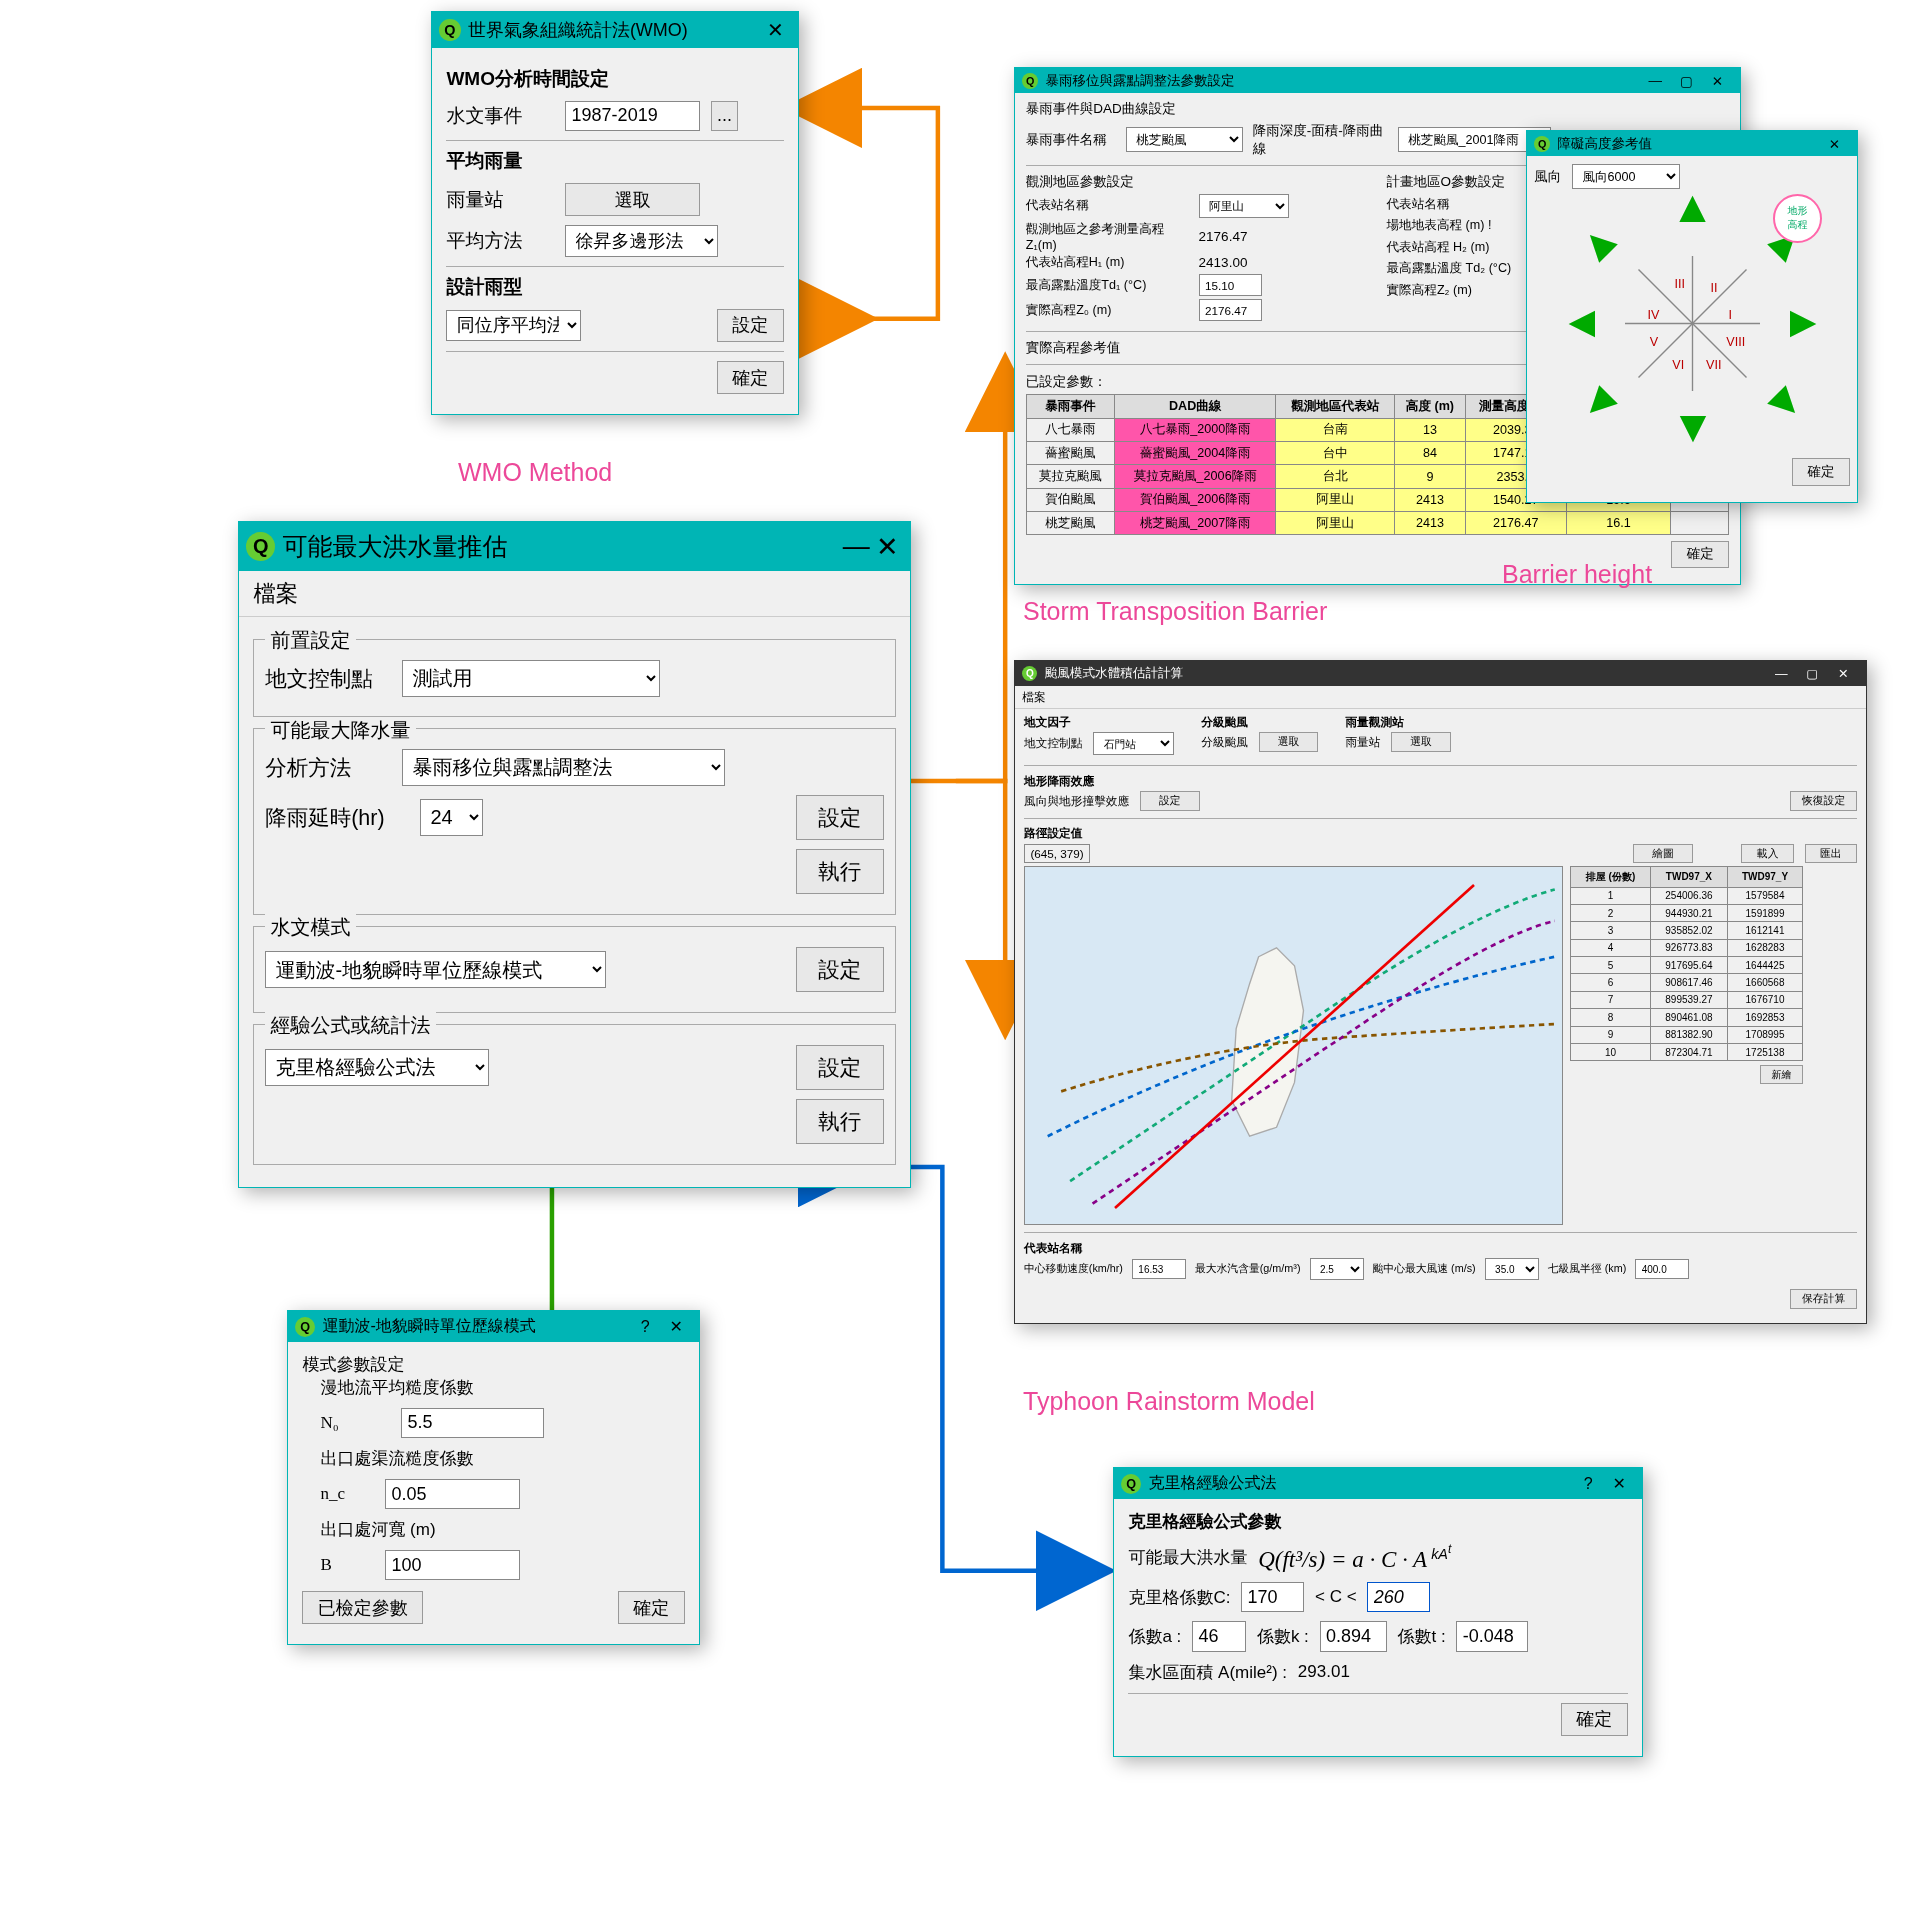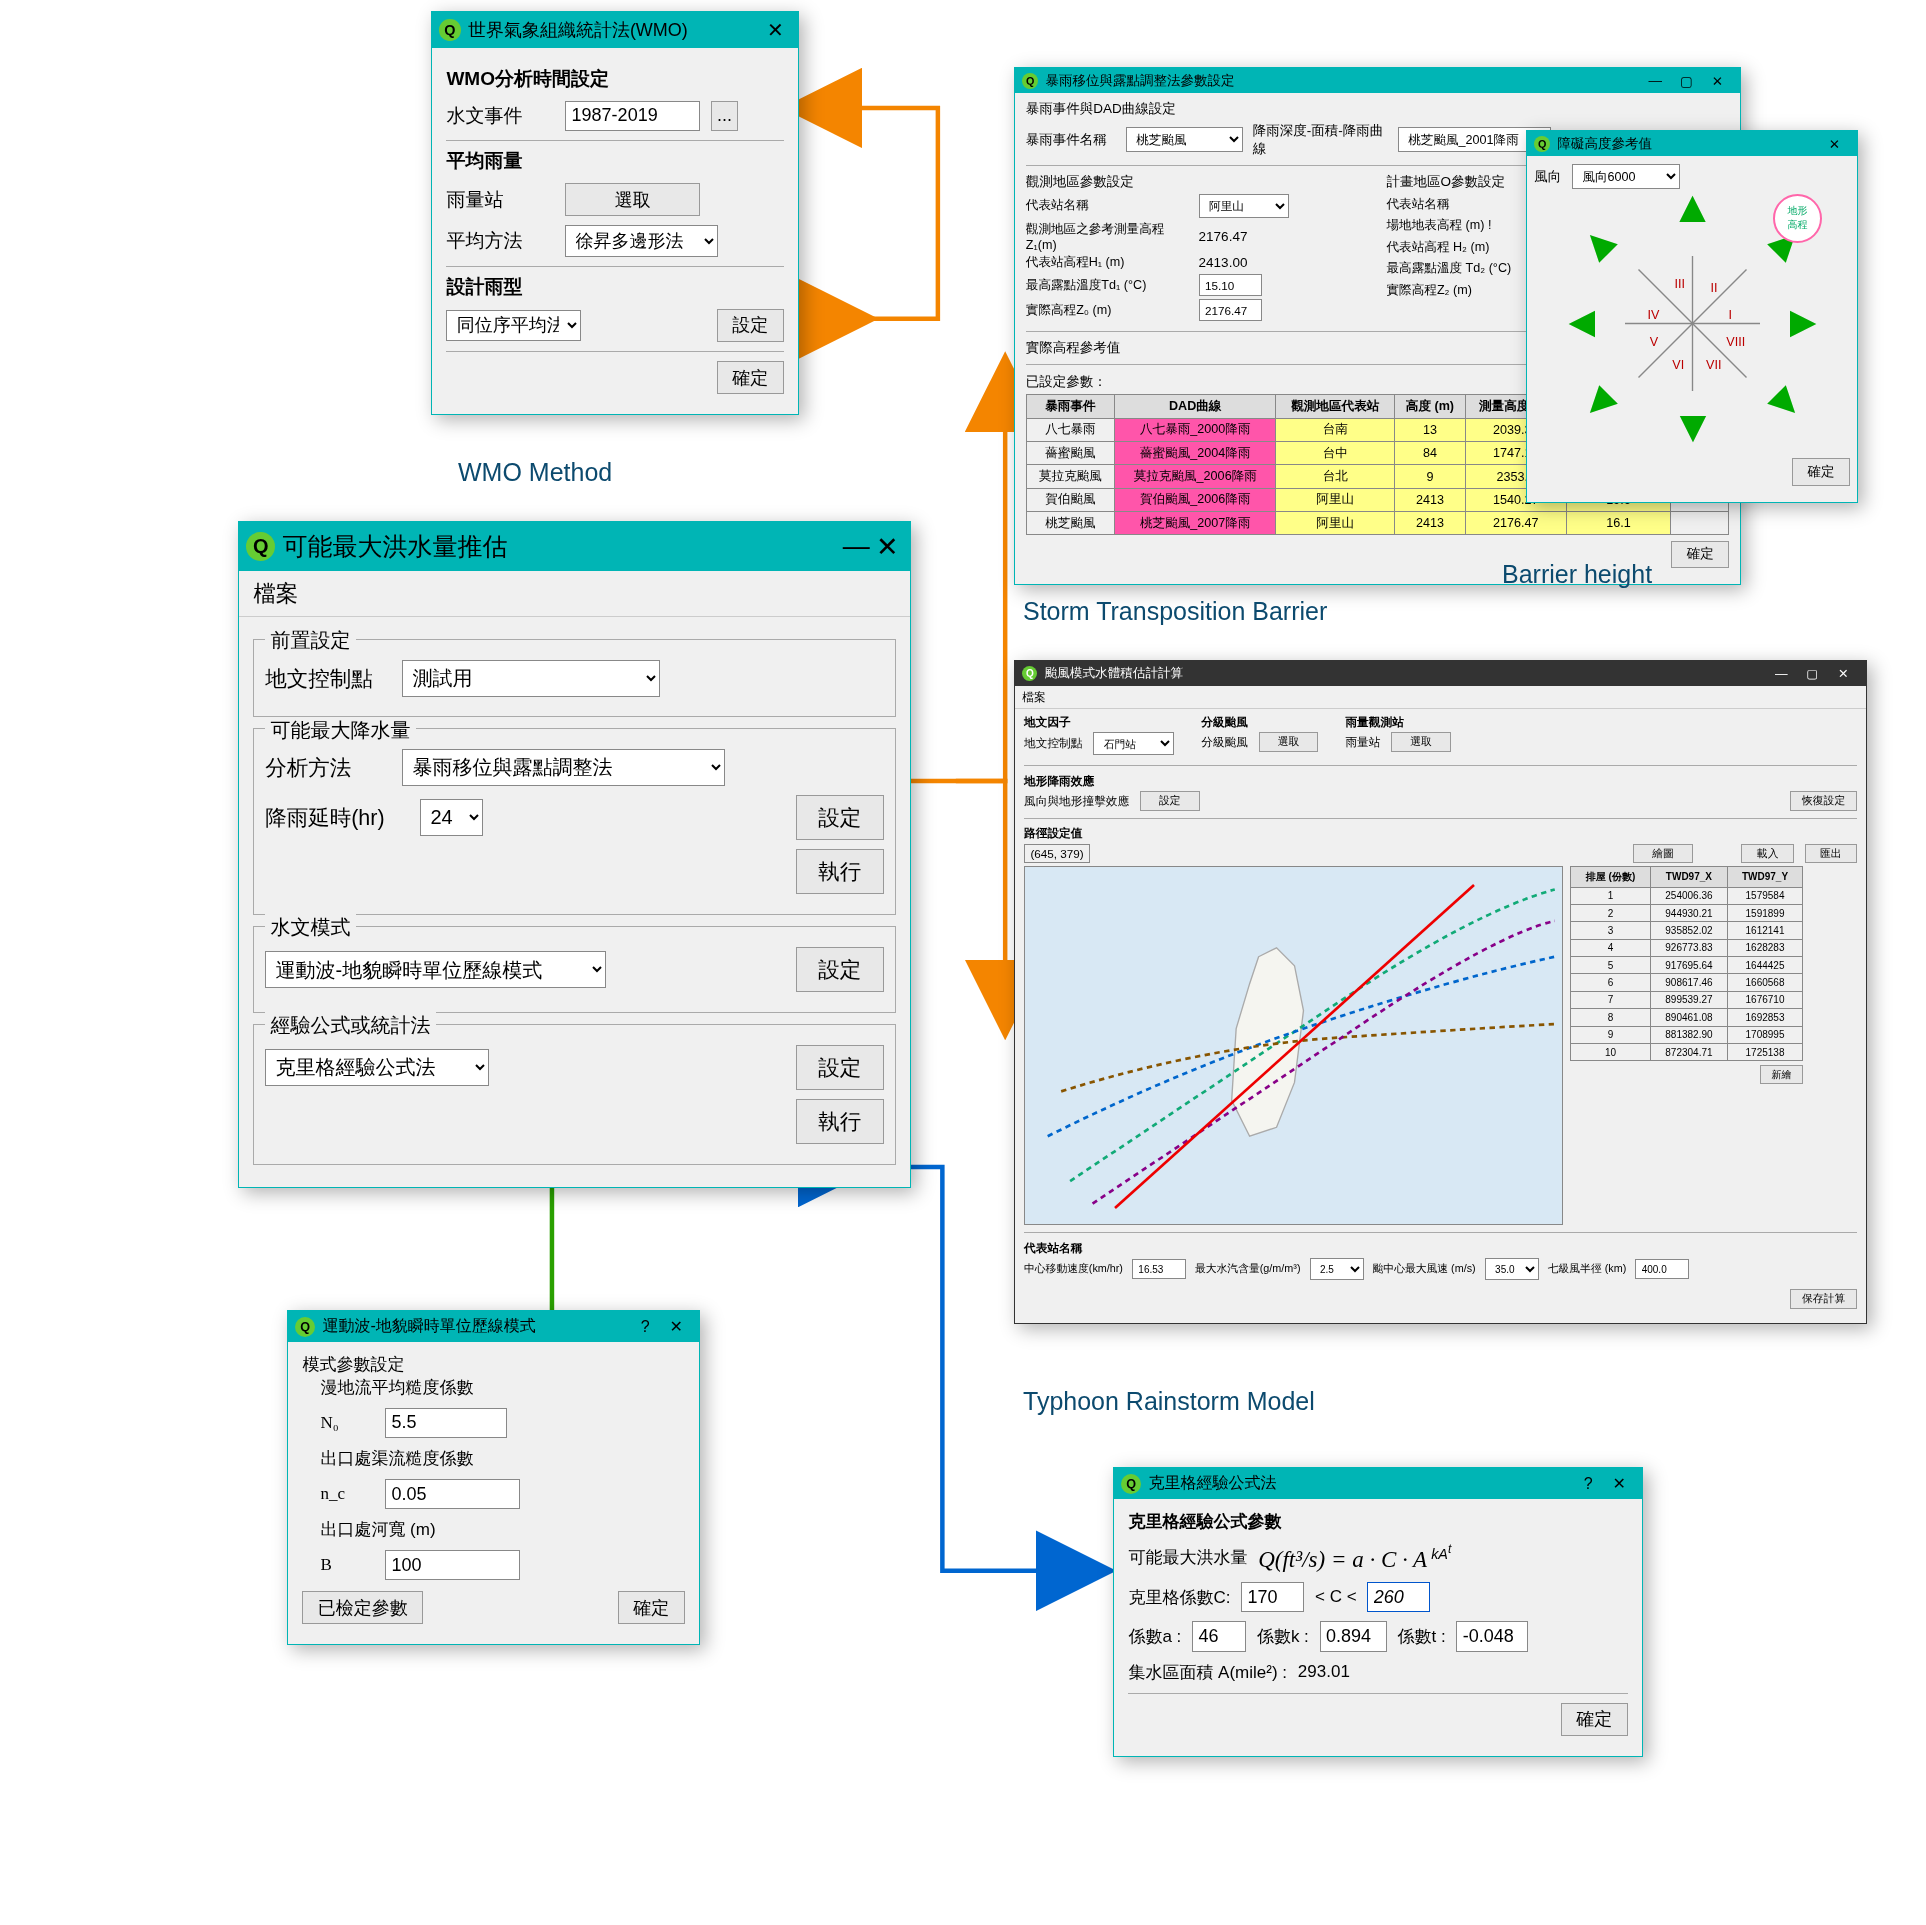--- a/index.html
+++ b/index.html
@@ -16,21 +16,21 @@
 .lbl { font-size: 19px; margin: 7.2px 0; }
 .bold { font-weight: bold; }
 .row { display: flex; align-items: center; margin: 9px 0; gap: 10.8px; }
 .row .l { width: 108px; }
 select, input[type=text] { font-size: 18px; padding: 3.6px 5.4px; border: 0.9px solid #888; background: #fff; }
 button.small { font-size: 18px; padding: 3.6px 14.4px; background: #e8e8e8; border: 0.9px solid #999; cursor:pointer; }
 hr { border: none; border-top: 0.9px solid #aaa; margin: 7.2px 0; }
 .group { border: 0.9px solid #aaa; padding: 10.8px; margin: 10.8px 0; position: relative; }
 .group .legend { position: absolute; top: -12.6px; left: 10.8px; background: #f0f0f0; padding: 0 5.4px; font-size: 20px; }
 .bigsel { width: 258px; font-size: 20px; padding: 5.4px; }
-.caption { position: absolute; font-size: 25px; font-weight: 500; color: #0c4a6e; }
+.caption { position: absolute; font-size: 25px; font-weight: 500; color: #ec4899; }
 table.data { border-collapse: collapse; font-size: 12.6px; }
 table.data th, table.data td { border: 0.9px solid #888; padding: 2.7px 4.5px; text-align: center; }
 table.data th { background: #ddd; }
 table.data td.pink { background: #f5a; }
 table.data td.yel { background: #ff8; }
 .compass { width: 251px; height: 251px; position: relative; }
 .compass .arr { position: absolute; width: 54px; height: 54px; color: #0a0; font-size: 45px; display:flex; align-items:center; justify-content:center; }
 .compass .center { position:absolute; left:58px; top:58px; width:135px; height:135px; }
 .typhoon-map { width: 539px; height: 359px; background: #d8e8f4; border: 0.9px solid #888; position: relative; overflow:hidden; }
 .formula { font-family: "Times New Roman", serif; font-style: italic; font-size: 23px; }
@@ -478,21 +478,21 @@
     <span class="spacer"></span>
     <span class="ctl" style="font-size:16px">?</span>
     <span class="ctl" style="font-size:16px">✕</span>
   </div>
   <div class="body" style="font-size:17px">
     <div>模式參數設定</div>
     <div style="padding-left:18px">
       <div>漫地流平均糙度係數</div>
       <div class="row">
             <span style="width:54px;font-family:serif">N₀</span>
-            <input type="text" style="width: 122px;" value="5.5">
+            <input type="text" style="width: 143px; margin-left: 16px;" value="5.5">
           </div>
       <div>出口處渠流糙度係數</div>
       <div class="row">
             <span style="width:54px;font-family:serif">n_c</span>
             <input type="text" style="width: 135px;" value="0.05">
           </div>
       <div>出口處河寬 (m)</div>
       <div class="row">
             <span style="width:54px;font-family:serif">B</span>
             <input type="text" style="width: 135px;" value="100">

